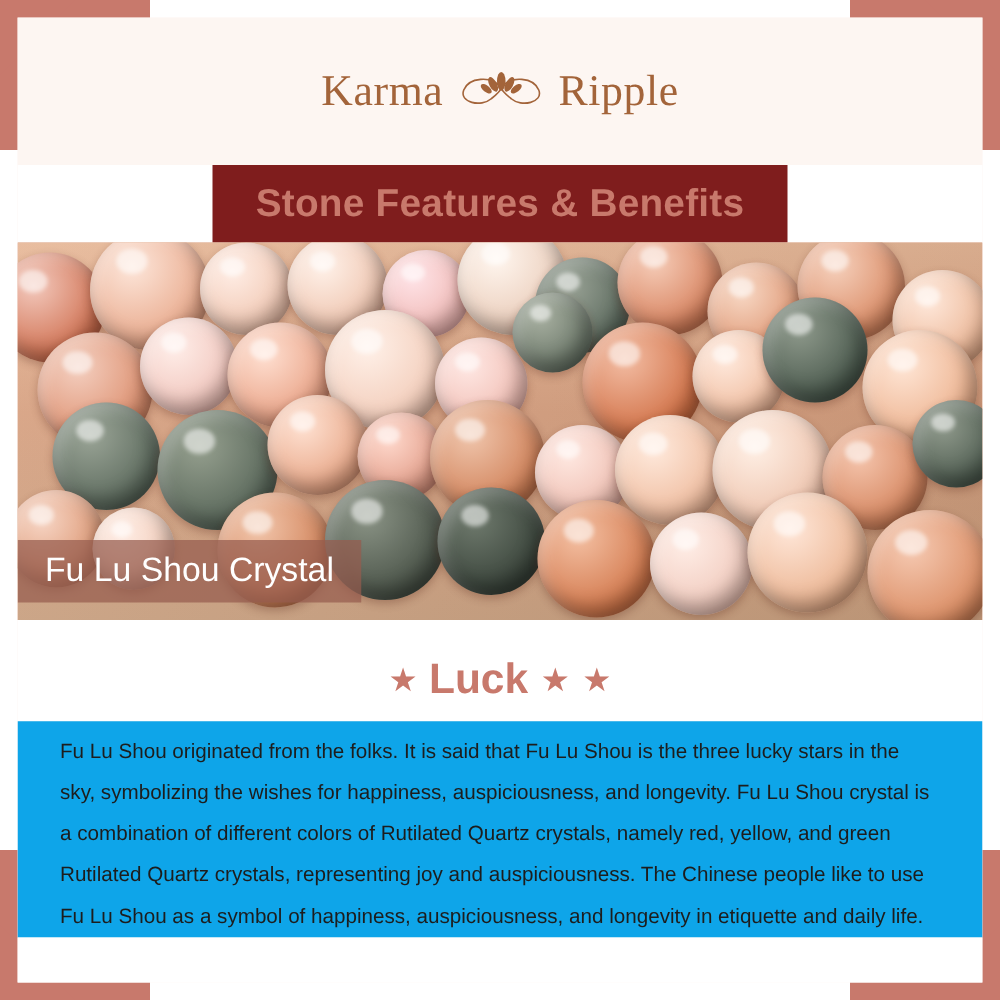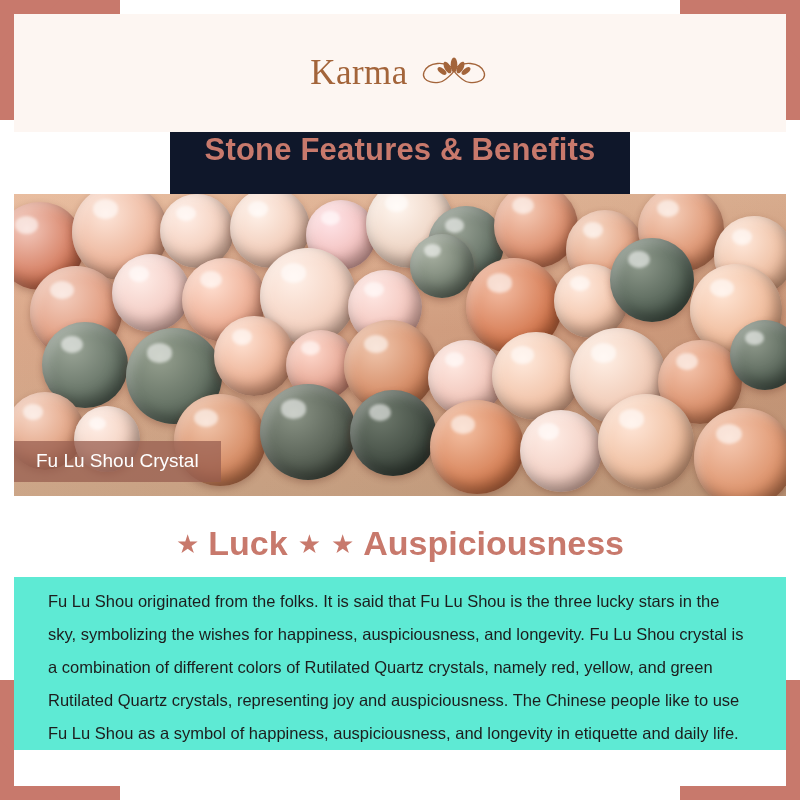--- a/index.html
+++ b/index.html
@@ -93,22 +93,23 @@
     height: 62px;
     background: #ffffff;
   }
   .title-plate {
     position: absolute;
     left: 50%;
     transform: translateX(-50%);
     top: 0;
     width: 460px;
     height: 62px;
-    background: #0f172a;
-    display: flex;
+    background: #7f1d1d;
+    display: flex;
+    align-items: center;
     justify-content: center;
   }
   .title-text {
     color: #c8796c;
     font-size: 31px;
     font-weight: bold;
     letter-spacing: 0.2px;
     white-space: nowrap;
   }
 
@@ -145,21 +146,21 @@
     background: rgba(255,255,255,0.55);
     filter: blur(1.5px);
   }
 
   .hero-caption {
     position: absolute;
     left: 0;
     bottom: 14px;
     background: rgba(150, 92, 78, 0.72);
     color: #ffffff;
-    font-size: 19px;
+    font-size: 27px;
     padding: 9px 22px 10px 22px;
     white-space: nowrap;
   }
 
   
   .benefits {
     display: flex;
     align-items: center;
     justify-content: center;
     gap: 10px;
@@ -178,21 +179,21 @@
   }
   .benefit-label {
     color: #c8796c;
     font-size: 34px;
     font-weight: bold;
     white-space: nowrap;
   }
 
   
   .body-copy {
-    background: #5eead4;
+    background: #0ea5e9;
     padding: 8px 34px 0 34px;
     color: #1d1d1d;
     font-size: 16.5px;
     line-height: 2.0;
     text-align: left;
   }
 
   .filler { background: #ffffff; height: 40px; }
 </style>
 </head>
@@ -223,20 +224,21 @@
             </g>
             <g fill="#a3643a">
               <ellipse cx="36" cy="15" rx="3.4" ry="7.5"></ellipse>
               <ellipse cx="29.5" cy="17.5" rx="3" ry="6.4" transform="rotate(-28 29.5 17.5)"></ellipse>
               <ellipse cx="42.5" cy="17.5" rx="3" ry="6.4" transform="rotate(28 42.5 17.5)"></ellipse>
               <ellipse cx="24" cy="21" rx="2.6" ry="5.2" transform="rotate(-52 24 21)"></ellipse>
               <ellipse cx="48" cy="21" rx="2.6" ry="5.2" transform="rotate(52 48 21)"></ellipse>
             </g>
           </svg>
         </span>
+        <span class="brand-word">Ripple</span>
       </div>
     </div>
 
     <div class="title-band">
       <div class="title-plate">
         <span class="title-text">Stone Features &amp; Benefits</span>
       </div>
     </div>
 
     <div class="hero">
@@ -292,21 +294,20 @@
     <div class="benefits">
       <div class="benefit">
         <span class="star">★</span>
         <span class="benefit-label">Luck</span>
       </div>
       <div class="benefit">
         <span class="star">★</span>
       </div>
       <div class="benefit">
         <span class="star">★</span>
-        <span class="benefit-label">Auspiciousness</span>
       </div>
     </div>
 
     <div class="body-copy">Fu Lu Shou originated from the folks. It is said that Fu Lu Shou is the three lucky stars in the sky, symbolizing the wishes for happiness, auspiciousness, and longevity. Fu Lu Shou crystal is a combination of different colors of Rutilated Quartz crystals, namely red, yellow, and green Rutilated Quartz crystals, representing joy and auspiciousness. The Chinese people like to use Fu Lu Shou as a symbol of happiness, auspiciousness, and longevity in etiquette and daily life.</div>
 
     <div class="filler"></div>
   </div>
 </div>
 
 </body></html>

